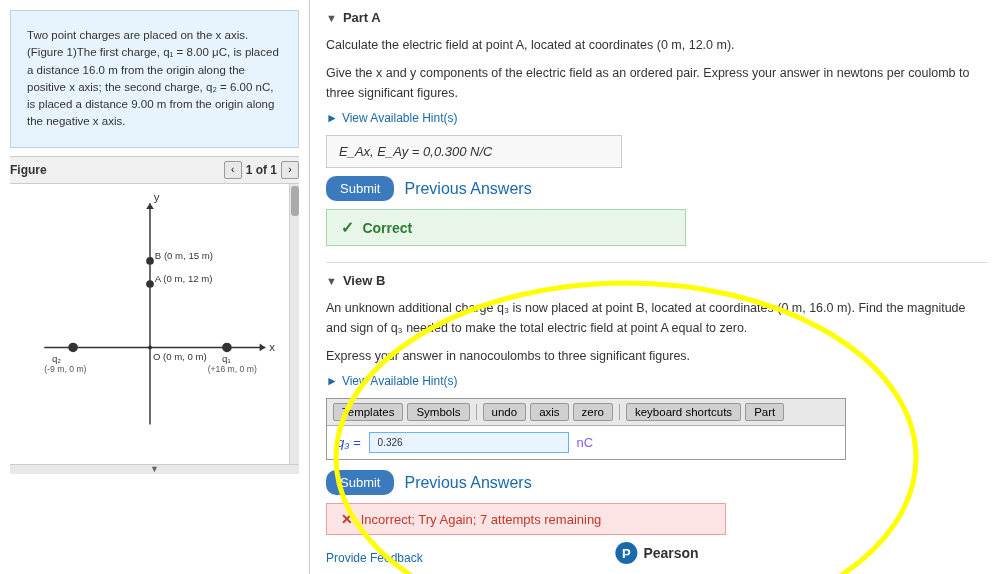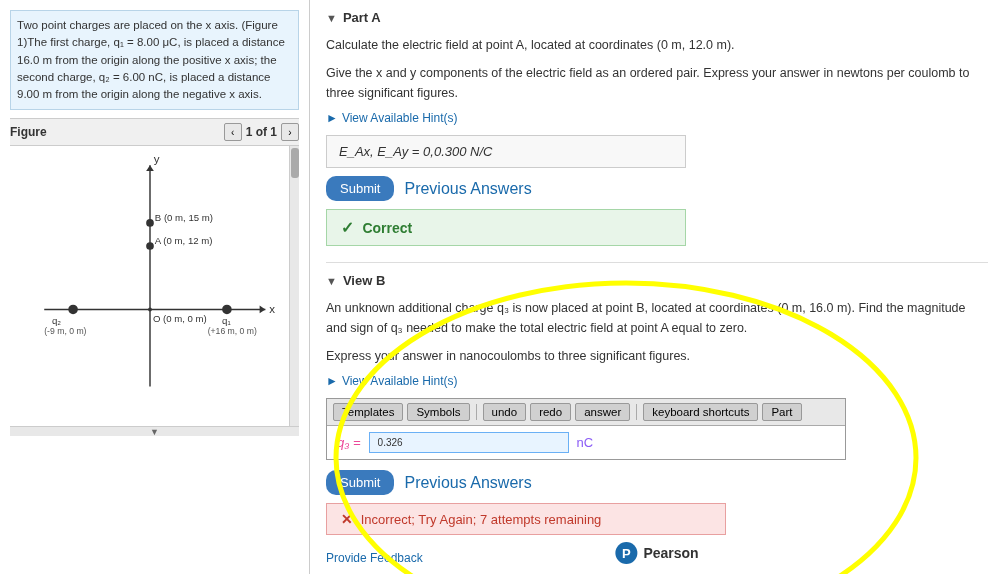--- a/index.html
+++ b/index.html
@@ -12,21 +12,21 @@
       background: #fff;
       border-right: 1px solid #ccc;
       padding: 10px;
       font-size: 12px;
       position: relative;
       height: 574px;
       overflow: hidden;
     }
     .problem-text {
       background: #e8f4fd;
-      padding: 6px;
+      padding: 16px;
       font-size: 11.5px;
       line-height: 1.5;
       border: 1px solid #b8d4e8;
       margin-bottom: 8px;
     }
     .figure-section {
       border-top: 1px solid #ccc;
     }
     .figure-header {
       display: flex;
@@ -137,21 +137,21 @@
       gap: 4px;
       margin-bottom: 10px;
     }
 
     
     .answer-box {
       background: #f8f8f8;
       border: 1px solid #ccc;
       padding: 8px 12px;
       margin-bottom: 8px;
-      width: 360px;
+      width: 296px;
       font-size: 13px;
       font-style: italic;
       color: #333;
     }
 
     .btn-row {
       display: flex;
       align-items: center;
       gap: 10px;
       margin-bottom: 8px;
@@ -243,21 +243,21 @@
     }
     .math-input-row {
       display: flex;
       align-items: center;
       padding: 6px 10px;
       gap: 8px;
     }
     .math-label {
       font-size: 13px;
       font-style: italic;
-      color: #ec4899;
+      color: #1d4ed8;
       white-space: nowrap;
     }
     .math-input {
       flex: 1;
       border: 1px solid #6ab0f5;
       background: #e8f4ff;
       padding: 4px 8px;
       font-size: 10px;
       color: #333;
       outline: none;
@@ -431,22 +431,22 @@
       <span>►</span>
       <span>View Available Hint(s)</span>
     </a>
 
     <div class="math-editor">
       <div class="math-toolbar">
         <button class="toolbar-btn">Templates</button>
         <button class="toolbar-btn">Symbols</button>
         <div class="toolbar-sep"></div>
         <button class="toolbar-btn">undo</button>
-        <button class="toolbar-btn">redo</button>
-        <button class="toolbar-btn">answer</button>
+        <button class="toolbar-btn">axis</button>
+        <button class="toolbar-btn">zero</button>
         <div class="toolbar-sep"></div>
         <button class="toolbar-btn">keyboard shortcuts</button>
         <button class="toolbar-btn">Part</button>
       </div>
       <div class="math-input-row">
         <span class="math-label">q₃ =</span>
         <input class="math-input" type="text" value="0.326" style="">
         <span class="math-unit">nC</span>
       </div>
     </div>

